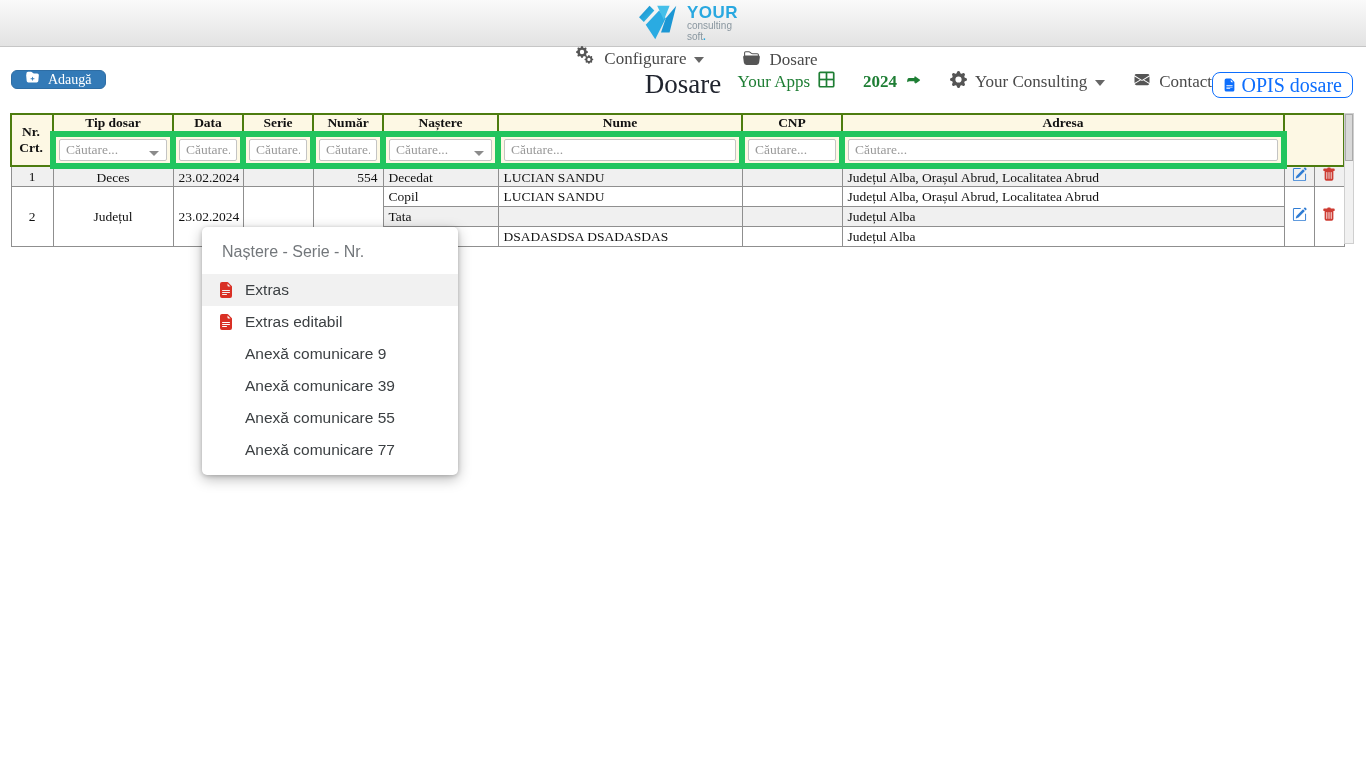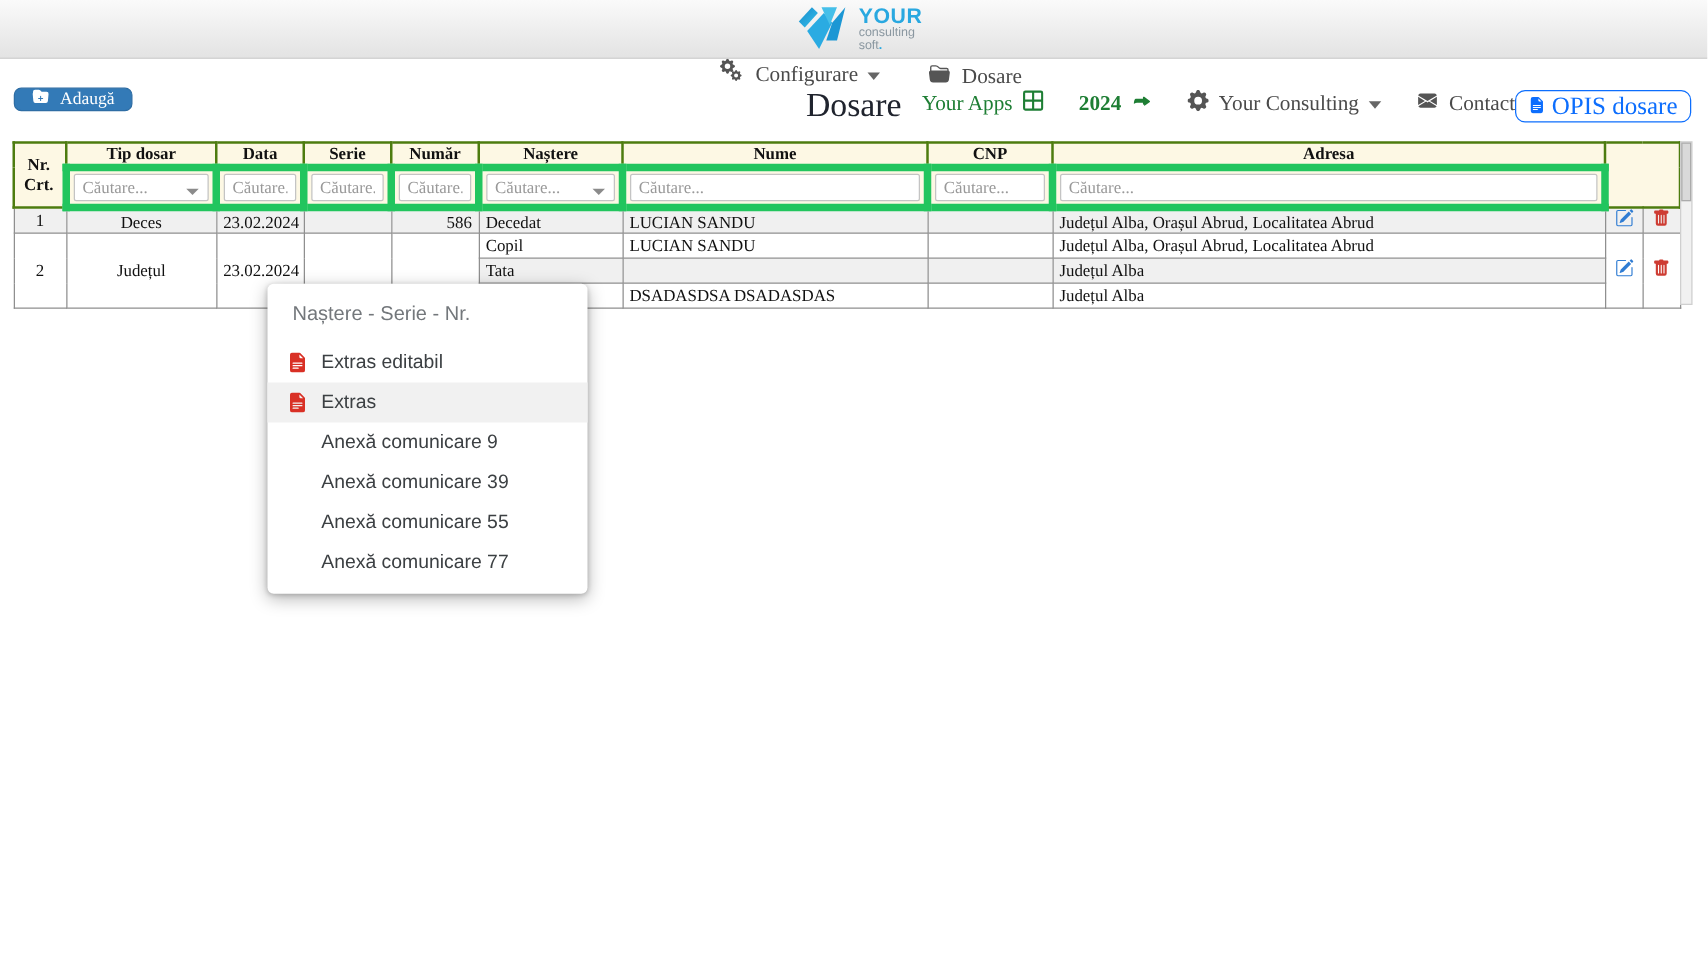--- a/index.html
+++ b/index.html
@@ -93,21 +93,21 @@
     position:absolute; left:1344px; top:113px; width:10px; height:131px;
     background:#f1f1f1; border:1px solid #cfcfcf;
   }
   .vscroll-thumb {
     position:absolute; left:0px; top:0px; width:8px; height:47px;
     background:#d9d9d9; border:1px solid #ababab;
   }
 
   
   .ctx-menu {
-    position:absolute; left:214px; top:227px; width:256px;
+    position:absolute; left:202px; top:227px; width:256px;
     background:#ffffff; border-radius:5px; z-index:20;
     box-shadow:0 4px 14px rgba(0,0,0,.28), 0 1px 4px rgba(0,0,0,.2);
     font-family:"Liberation Sans", "DejaVu Sans", sans-serif;
     padding-bottom:9px;
   }
   .ctx-title { color:#73777b; font-size:16px; padding:16px 20px 13px 20px; }
   .ctx-item {
     display:flex; align-items:center; height:32px; padding:0 14px 0 16px;
     font-size:15.5px; color:#3c4043; cursor:pointer;
   }
@@ -280,21 +280,21 @@
       <td class="search-cell"><input class="search" placeholder="Căutare..." style=""></td>
     </tr>
   </thead>
   <tbody>
 
     <tr class="r-main sep-top sep-bot stripe">
       <td class="c">1</td>
       <td class="c">Deces</td>
       <td class="c">23.02.2024</td>
       <td class="c"></td>
-      <td class="r">586</td>
+      <td class="r">554</td>
       <td class="l">Decedat</td>
       <td class="l">LUCIAN SANDU</td>
       <td class="l"></td>
       <td class="l">Județul Alba, Orașul Abrud, Localitatea Abrud</td>
       <td class="action-cell">
         <span>
           <svg width="15" height="15" viewBox="0 0 16 16" fill="#2f7cd3">
             <path d="M15.502 1.94a.5.5 0 0 1 0 .706L14.459 3.69l-2-2L13.502.646a.5.5 0 0 1 .707 0l1.293 1.293zm-1.75 2.456-2-2L4.939 9.21a.5.5 0 0 0-.121.196l-.805 2.414a.25.25 0 0 0 .316.316l2.414-.805a.5.5 0 0 0 .196-.12l6.813-6.814z"></path>
             <path d="M1 13.5A1.5 1.5 0 0 0 2.5 15h11a1.5 1.5 0 0 0 1.5-1.5v-6a.5.5 0 0 0-1 0v6a.5.5 0 0 1-.5.5h-11a.5.5 0 0 1-.5-.5v-11a.5.5 0 0 1 .5-.5H9a.5.5 0 0 0 0-1H2.5A1.5 1.5 0 0 0 1 2.5v11z" fill-rule="evenodd"></path>
           </svg>
@@ -350,39 +350,39 @@
   </tbody>
 </table>
 
 <div class="vscroll">
   <div class="vscroll-thumb"></div>
 </div>
 
 <div class="ctx-menu">
   <div class="ctx-title">Naștere - Serie - Nr.</div>
 
-  <div class="ctx-item">
-    <span class="mi-icon">
-      <svg width="16" height="16" viewBox="0 0 16 16" fill="#d93025">
-        <path d="M9.293 0H4a2 2 0 0 0-2 2v12a2 2 0 0 0 2 2h8a2 2 0 0 0 2-2V4.707A1 1 0 0 0 13.707 4L10 .293A1 1 0 0 0 9.293 0zM9.5 3.5v-2l3 3h-2a1 1 0 0 1-1-1zM4.5 9a.5.5 0 0 1 0-1h7a.5.5 0 0 1 0 1h-7zM4 10.5a.5.5 0 0 1 .5-.5h7a.5.5 0 0 1 0 1h-7a.5.5 0 0 1-.5-.5zm.5 2.5a.5.5 0 0 1 0-1h4a.5.5 0 0 1 0 1h-4z"></path>
-      </svg>
-    </span>
-    <span>Extras editabil</span>
-  </div>
-
   <div class="ctx-item hl">
     <span class="mi-icon">
       <svg width="16" height="16" viewBox="0 0 16 16" fill="#d93025">
         <path d="M9.293 0H4a2 2 0 0 0-2 2v12a2 2 0 0 0 2 2h8a2 2 0 0 0 2-2V4.707A1 1 0 0 0 13.707 4L10 .293A1 1 0 0 0 9.293 0zM9.5 3.5v-2l3 3h-2a1 1 0 0 1-1-1zM4.5 9a.5.5 0 0 1 0-1h7a.5.5 0 0 1 0 1h-7zM4 10.5a.5.5 0 0 1 .5-.5h7a.5.5 0 0 1 0 1h-7a.5.5 0 0 1-.5-.5zm.5 2.5a.5.5 0 0 1 0-1h4a.5.5 0 0 1 0 1h-4z"></path>
       </svg>
     </span>
     <span>Extras</span>
   </div>
 
   <div class="ctx-item">
+    <span class="mi-icon">
+      <svg width="16" height="16" viewBox="0 0 16 16" fill="#d93025">
+        <path d="M9.293 0H4a2 2 0 0 0-2 2v12a2 2 0 0 0 2 2h8a2 2 0 0 0 2-2V4.707A1 1 0 0 0 13.707 4L10 .293A1 1 0 0 0 9.293 0zM9.5 3.5v-2l3 3h-2a1 1 0 0 1-1-1zM4.5 9a.5.5 0 0 1 0-1h7a.5.5 0 0 1 0 1h-7zM4 10.5a.5.5 0 0 1 .5-.5h7a.5.5 0 0 1 0 1h-7a.5.5 0 0 1-.5-.5zm.5 2.5a.5.5 0 0 1 0-1h4a.5.5 0 0 1 0 1h-4z"></path>
+      </svg>
+    </span>
+    <span>Extras editabil</span>
+  </div>
+
+  <div class="ctx-item">
     <span class="mi-spacer"></span>
     <span>Anexă comunicare 9</span>
   </div>
   <div class="ctx-item">
     <span class="mi-spacer"></span>
     <span>Anexă comunicare 39</span>
   </div>
   <div class="ctx-item">
     <span class="mi-spacer"></span>
     <span>Anexă comunicare 55</span>

